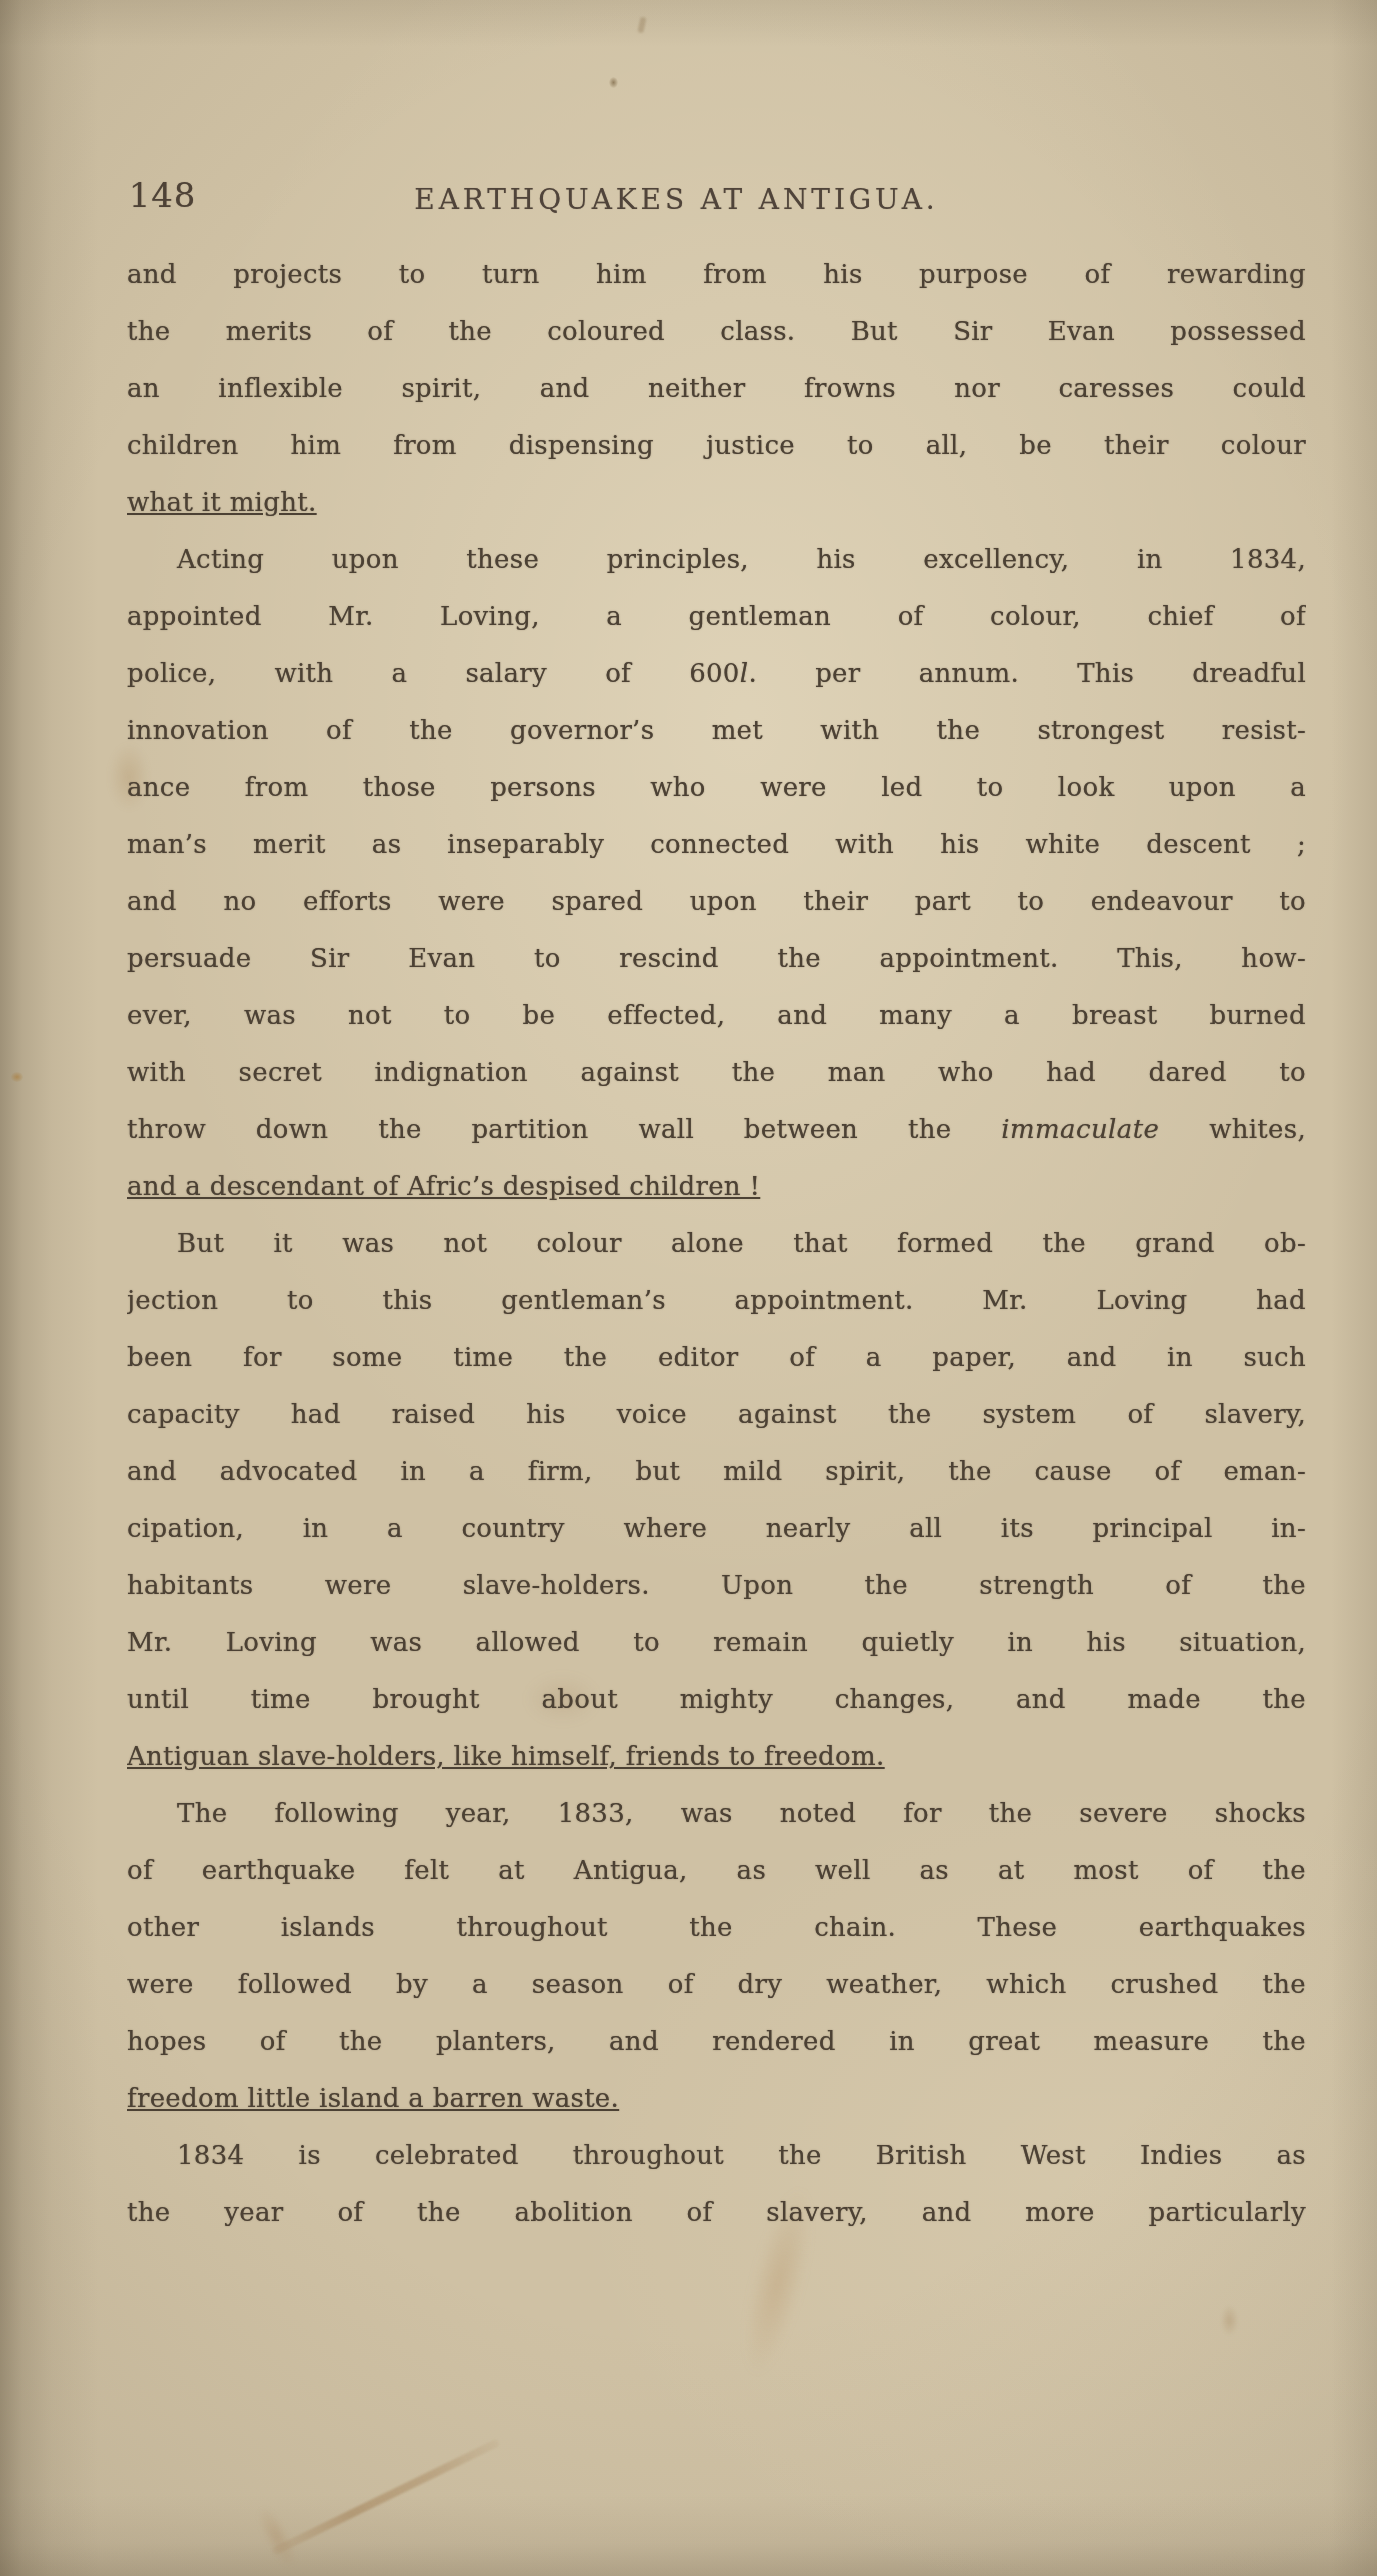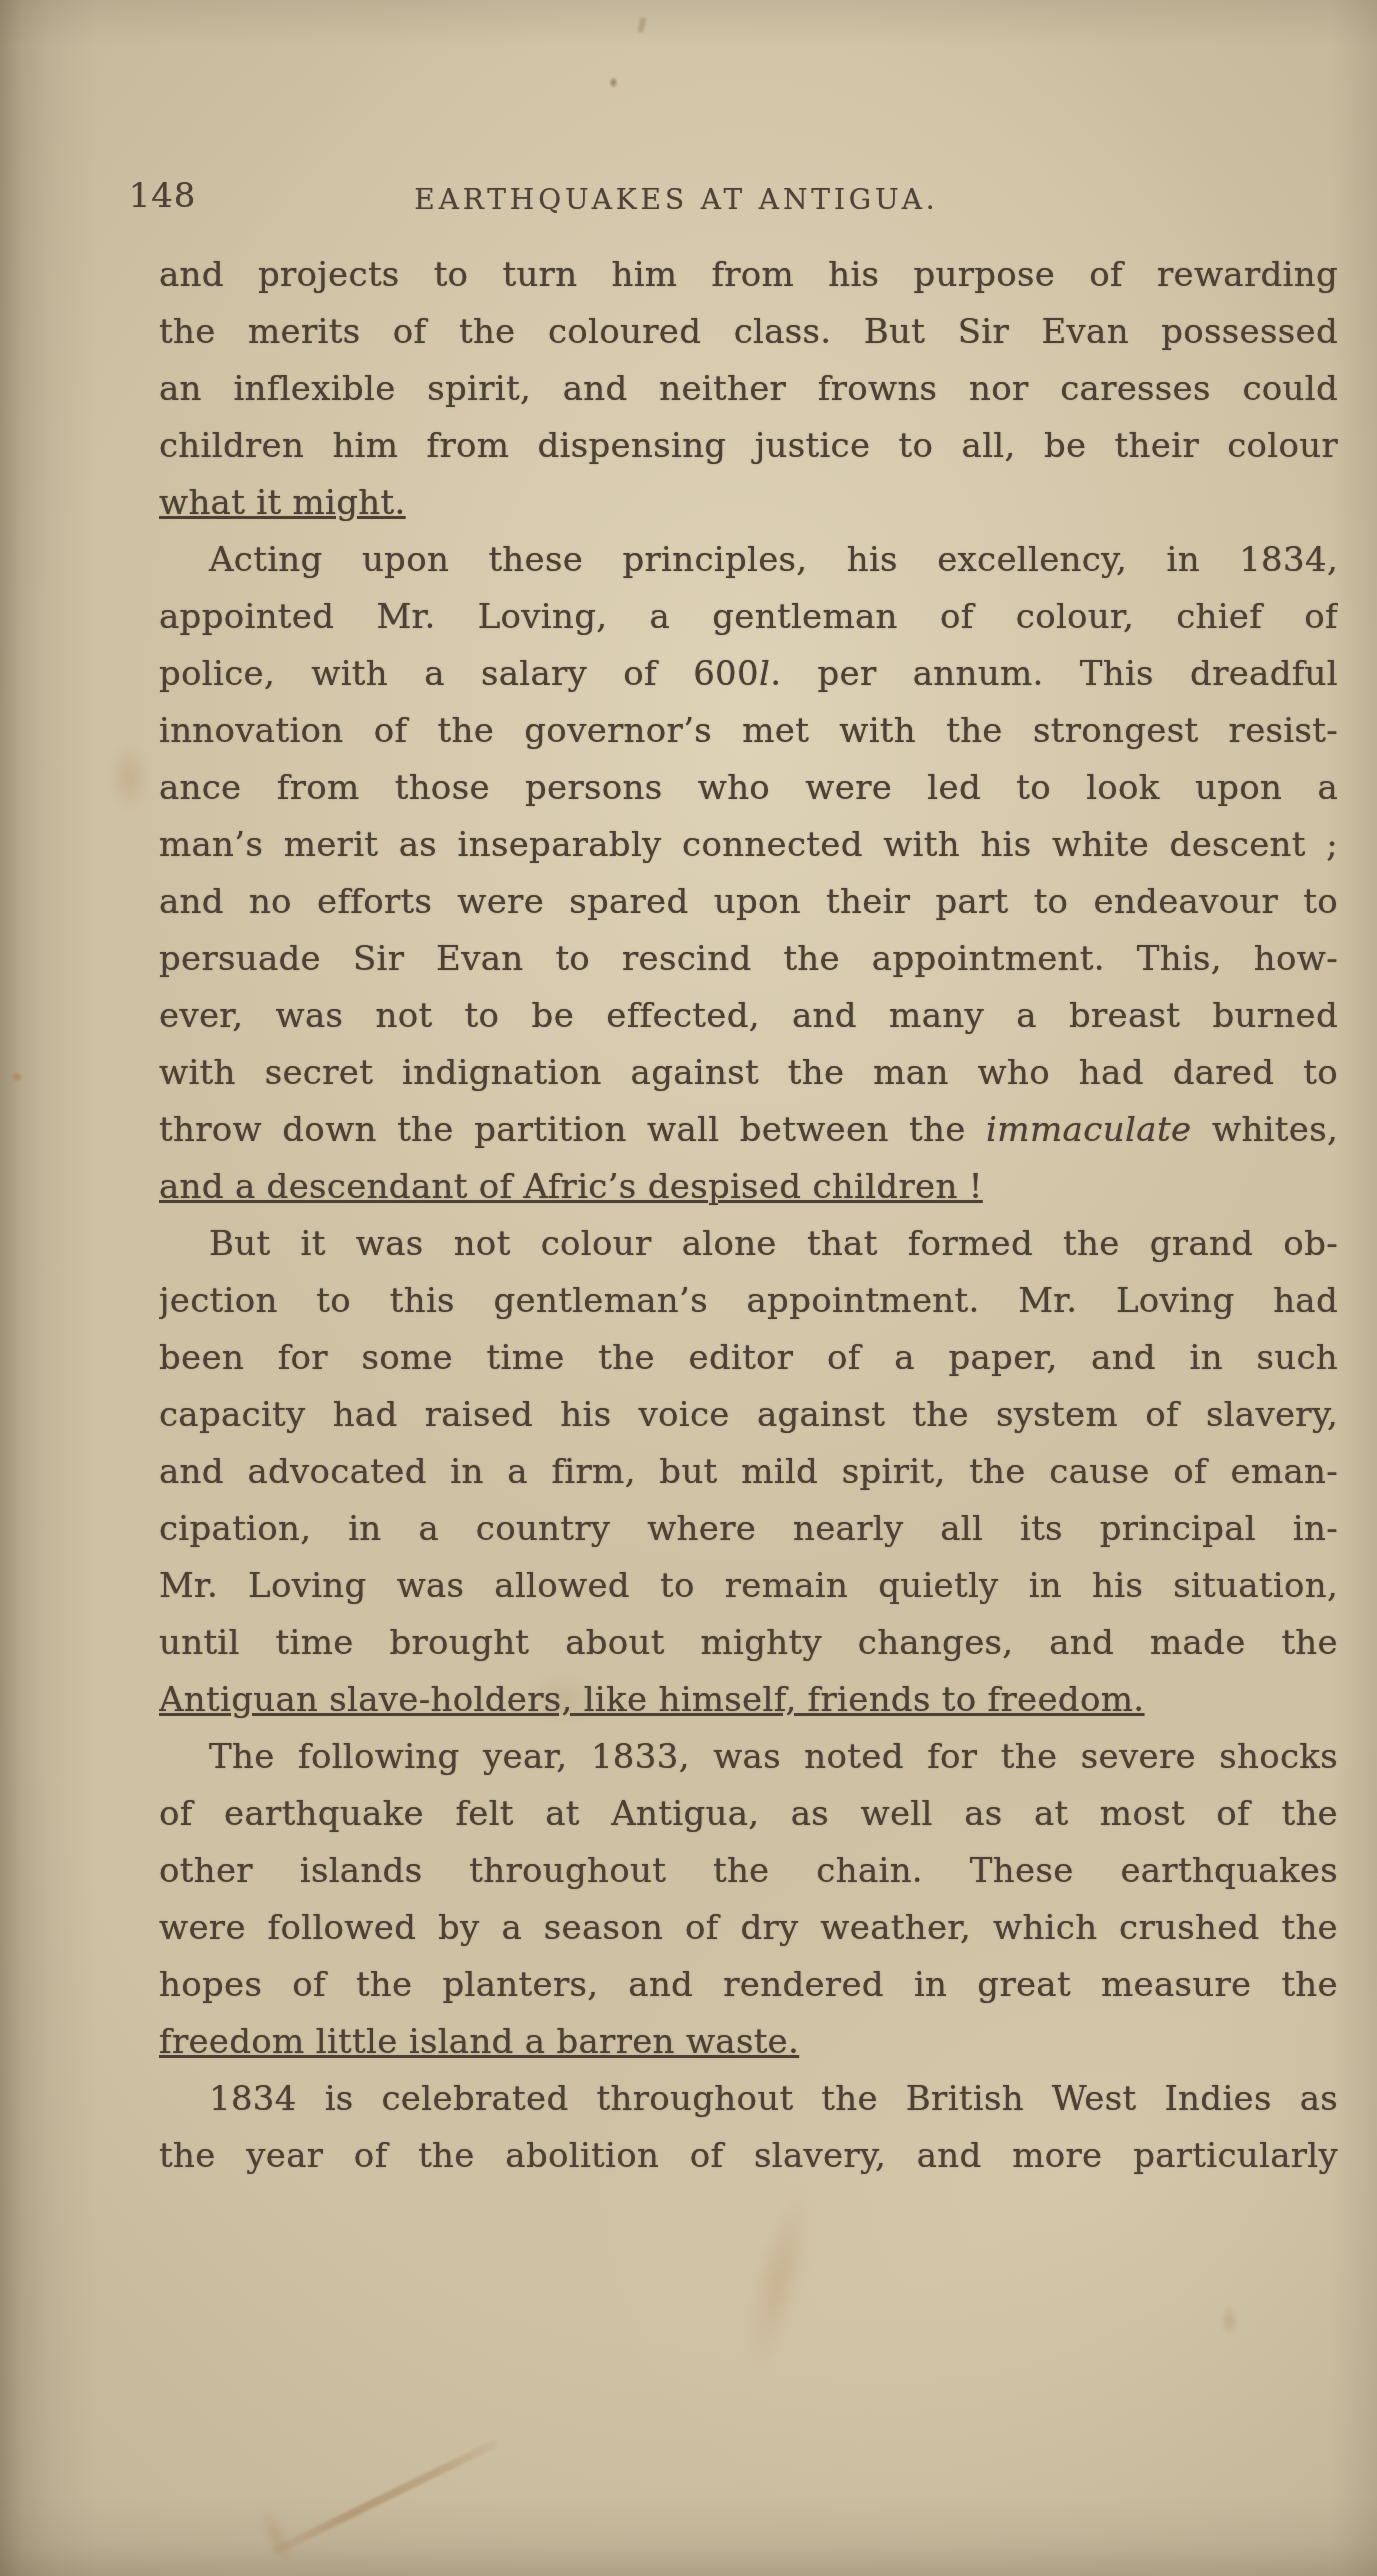--- a/index.html
+++ b/index.html
@@ -34,24 +34,23 @@
     font-size:28px; line-height:1;
     letter-spacing:3.9px;
     color:#50443a;
     text-shadow:0 0 0.9px rgba(80,68,56,0.5);
     white-space:nowrap;
   }
 
   
   .textblock {
     position:absolute; left:127px; top:246px; width:1179px;
-    font-size:34px; color:#4c4134;
+    font-size:26px; color:#4c4134;
     letter-spacing:0.3px;
     text-shadow:0 0 0.9px rgba(76,65,52,0.65), 0 0 2.6px rgba(76,65,52,0.12);
-    margin-left:32px;
   }
   .line {
     height:57px; line-height:57px; overflow:hidden;
     text-align:justify; text-align-last:justify;
   }
   .line::after { content:""; display:inline-block; width:100%; height:0; }
   .line.last { text-align-last:left;text-decoration:underline; }
   .line.last::after { content:none; }
   .line.indent { text-indent:50px; }
   .line em { font-style:italic; letter-spacing:0.4px; }
@@ -140,20 +139,21 @@
       <div class="line"><span>ever, was not to be effected, and many a breast burned</span></div>
       <div class="line"><span>with secret indignation against the man who had dared to</span></div>
       <div class="line"><span>throw down the partition wall between the </span><em>immaculate</em><span> whites,</span></div>
       <div class="line last"><span>and a descendant of Afric’s despised children !</span></div>
       <div class="line indent"><span>But it was not colour alone that formed the grand ob-</span></div>
       <div class="line"><span>jection to this gentleman’s appointment. Mr. Loving had</span></div>
       <div class="line"><span>been for some time the editor of a paper, and in such</span></div>
       <div class="line"><span>capacity had raised his voice against the system of slavery,</span></div>
       <div class="line"><span>and advocated in a firm, but mild spirit, the cause of eman-</span></div>
       <div class="line"><span>cipation, in a country where nearly all its principal in-</span></div>
+      <div class="line"><span>habitants were slave-holders. Upon the strength of the</span></div>
       <div class="line"><span>Mr. Loving was allowed to remain quietly in his situation,</span></div>
       <div class="line"><span>until time brought about mighty changes, and made the</span></div>
       <div class="line last"><span>Antiguan slave-holders, like himself, friends to freedom.</span></div>
       <div class="line indent"><span>The following year, 1833, was noted for the severe shocks</span></div>
       <div class="line"><span>of earthquake felt at Antigua, as well as at most of the</span></div>
       <div class="line"><span>other islands throughout the chain. These earthquakes</span></div>
       <div class="line"><span>were followed by a season of dry weather, which crushed the</span></div>
       <div class="line"><span>hopes of the planters, and rendered in great measure the</span></div>
       <div class="line last"><span>freedom little island a barren waste.</span></div>
       <div class="line indent"><span>1834 is celebrated throughout the British West Indies as</span></div>

